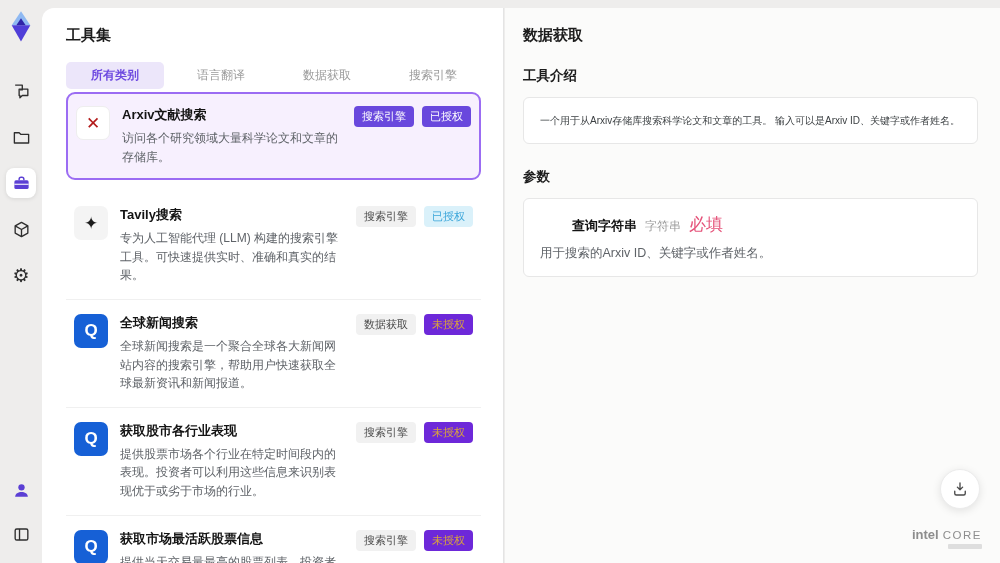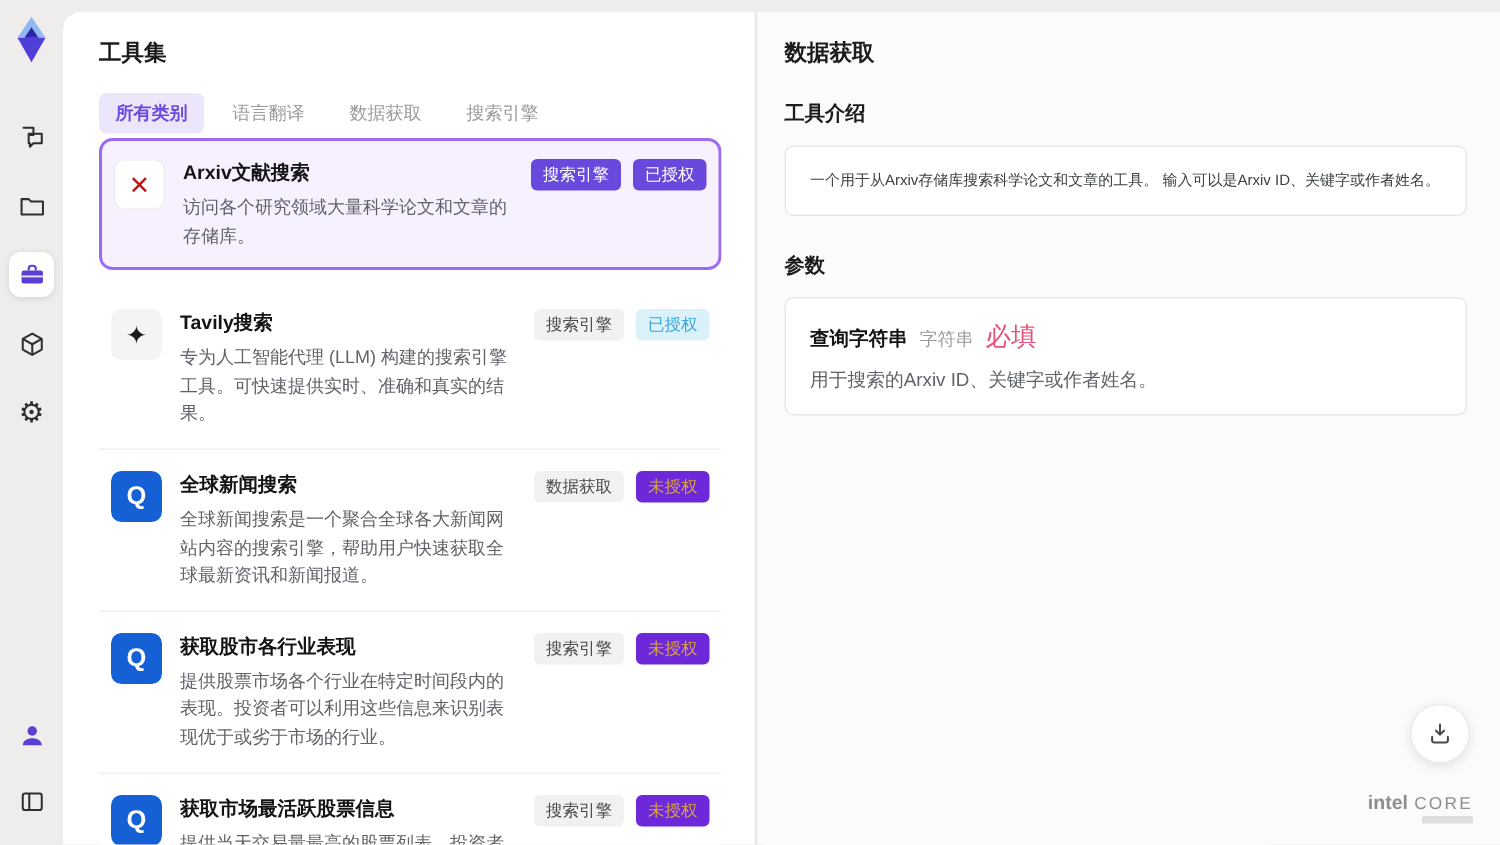--- a/index.html
+++ b/index.html
@@ -28,21 +28,21 @@
   .sidebar-bottom { margin-top:auto; display:flex; flex-direction:column; gap:14px; align-items:center; }
 
   
   .list-panel {
     position:absolute; left:42px; top:8px; bottom:0; width:462px;
     background:#fff; border-radius:12px 0 0 0; border-right:1px solid #e4e4e4;
   }
   .list-head { padding:18px 20px 0 24px; }
   .page-title { font-size:15px; font-weight:bold; margin-bottom:17px; }
   .tabs { display:flex; gap:8px; }
-  .tab { font-size:12px; color:#9b9b9b; padding:5px 11px; border-radius:5px; cursor:pointer; white-space:nowrap; }
+  .tab { font-size:12px; color:#9b9b9b; padding:5px 25px; border-radius:5px; cursor:pointer; white-space:nowrap; }
   .tab.active { color:#6d49e0; background:#ece6fa; font-weight:bold; }
 
   .tool-list { position:absolute; top:84px; left:24px; right:22px; bottom:0; overflow:hidden; }
   .tool-item {
     display:flex; gap:12px; align-items:flex-start;
     padding:14px 8px 14px 8px; border-bottom:1px solid #f0f0f0; cursor:pointer;
     background:#fff;
   }
   .tool-item.selected {
     background:#f7f0fe; border:2px solid #9b6cf3; border-radius:9px;
@@ -68,21 +68,21 @@
     position:absolute; left:505px; right:0; top:8px; bottom:0;
     background:#fbfbfa; padding:18px 22px 0 18px;
   }
   .detail-title { font-size:15px; font-weight:bold; margin-bottom:22px; }
   .section-heading { font-size:13.5px; font-weight:bold; margin-bottom:12px; }
   .info-box {
     background:#fff; border:1px solid #e7e7e7; border-radius:6px;
     padding:15px 16px; font-size:10px; color:#3c4043; margin-bottom:24px; line-height:1.5;
   }
   .param-box { background:#fff; border:1px solid #e7e7e7; border-radius:6px; padding:14px 16px; }
-  .param-head { display:flex; gap:8px; align-items:baseline; margin-bottom:9px; }
+  .param-head { display:flex; gap:8px; align-items:baseline; margin-bottom:9px;margin-left:32px; }
   .param-name { font-size:13px; font-weight:bold; color:#141414; }
   .param-type { font-size:12px; color:#9a9a9a;text-align:center; }
   .param-required { font-size:17px; color:#e5537a; }
   .param-desc { font-size:12.5px; color:#5f6368; }
 
   
   .download-fab {
     position:absolute; right:20px; bottom:54px; width:40px; height:40px;
     border-radius:50%; background:#fff; border:1px solid #ececec;
     box-shadow:0 2px 8px rgba(0,0,0,.10);

